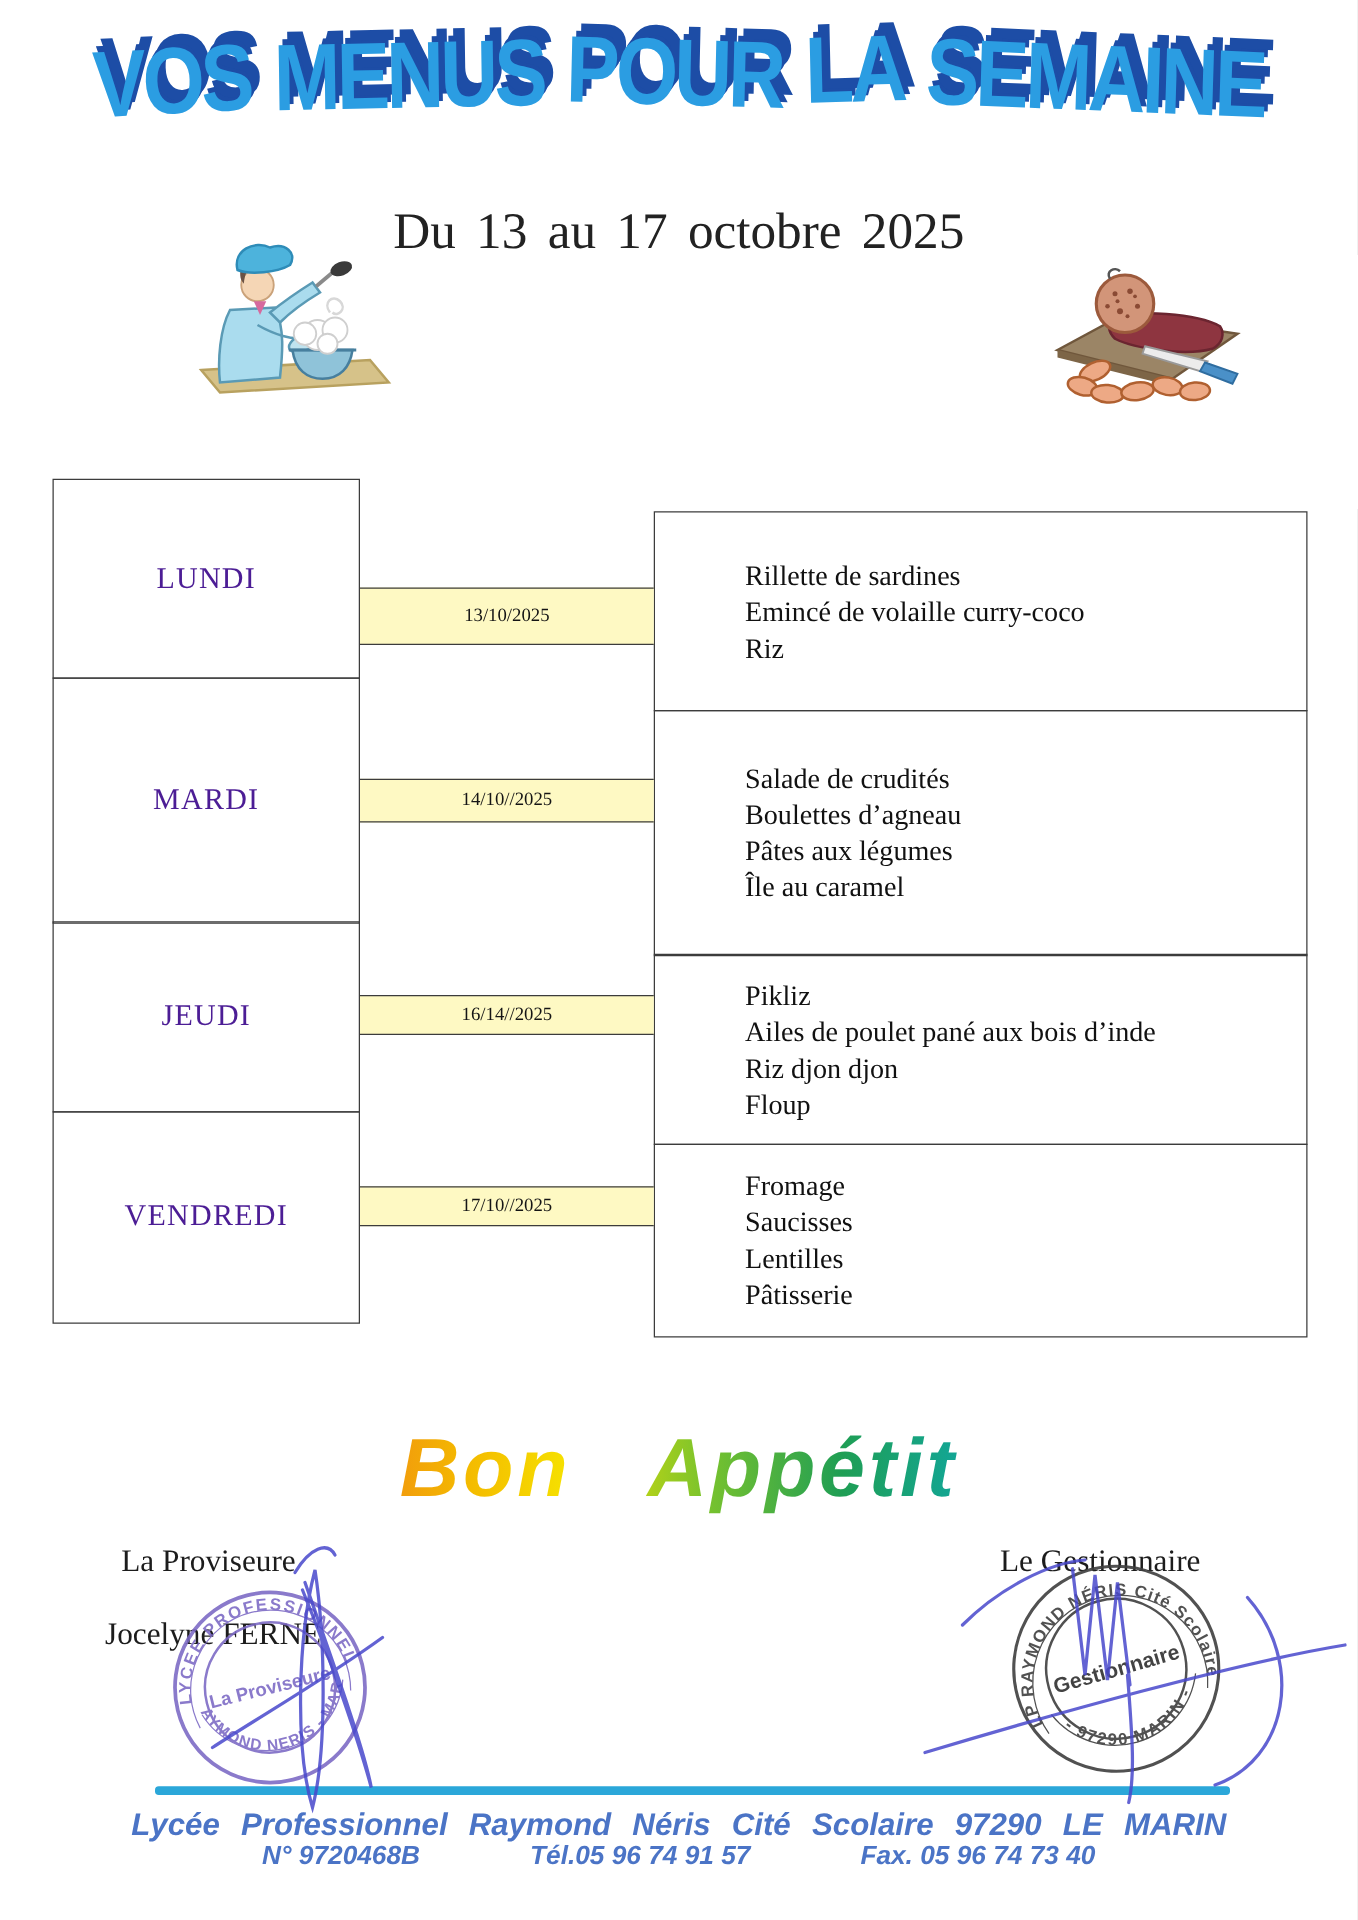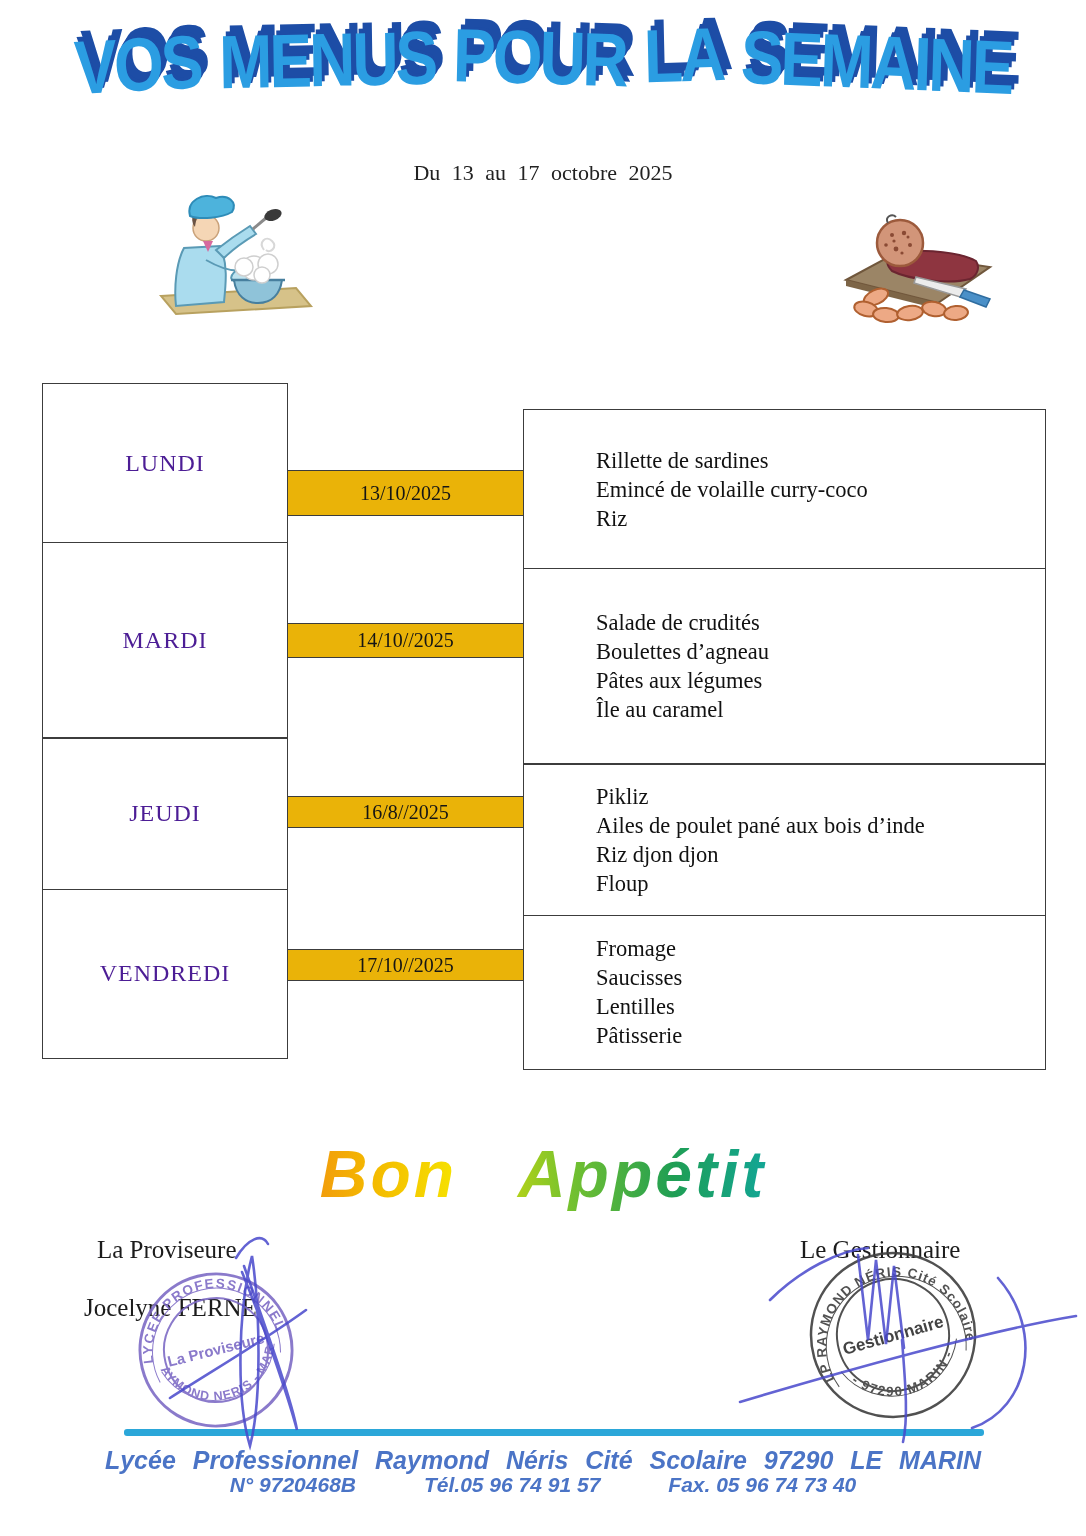--- a/index.html
+++ b/index.html
@@ -20,21 +20,21 @@
   }
   .title .w{display:inline-block;margin:0 9px;}
   .title .w0{transform:rotate(-2.5deg) translateY(6px);}
   .title .w1{transform:rotate(-1deg) translateY(2px);}
   .title .w2{transform:rotate(1.5deg);}
   .title .w3{transform:rotate(-1.5deg) translateY(-2px);}
   .title .w4{transform:rotate(2deg) translateY(4px);}
   
   .subtitle{
     position:absolute;top:160px;left:0;width:100%;
-    text-align:center;font-size:22px;color:#222;word-spacing:6px;
+    text-align:center;font-size:41px;color:#222;word-spacing:6px;
   }
   
   .chef-art{position:absolute;left:146px;top:188px;}
   .meat-art{position:absolute;left:838px;top:205px;}
   
   .menu-table{position:absolute;left:0;top:0;width:1086px;height:1100px;}
   .col-left{position:absolute;left:42px;top:383px;width:246px;}
   .col-right{position:absolute;left:523px;top:409px;width:523px;}
   .day-cell,.menu-cell{
     box-sizing:border-box;border:1.4px solid #3c3c3c;margin-top:-1.4px;
@@ -42,21 +42,21 @@
   }
   .day-cell:first-child,.menu-cell:first-child{margin-top:0;}
   .day-cell{align-items:center;font-size:24px;letter-spacing:1px;color:#4c1d95;}
   .menu-cell{padding-left:72px;font-size:22.5px;line-height:29px;color:#111;}
   .h1a{height:160px;} .h2a{height:197px;} .h3a{height:153px;} .h4a{height:170px;}
   .h1b{height:160px;} .h2b{height:197px;} .h3b{height:153px;} .h4b{height:155px;}
   .date-band{
     position:absolute;left:288px;width:235px;box-sizing:border-box;
     border-top:1.4px solid #3c3c3c;border-bottom:1.4px solid #3c3c3c;
     display:flex;align-items:center;justify-content:center;
-    font-size:20px;color:#151515;background:#eab308;
+    font-size:15px;color:#151515;background:#fef9c3;
   }
   .db1{top:470px;height:46px;}
   .db2{top:623px;height:35px;}
   .db3{top:796px;height:32px;}
   .db4{top:949px;height:32px;}
   
   .bon-appetit{
     position:absolute;top:1136px;left:0;width:100%;text-align:center;
     font-family:"Liberation Sans", sans-serif;
     font-style:italic;font-weight:900;font-size:66px;letter-spacing:3px;word-spacing:42px;
@@ -78,21 +78,21 @@
     position:absolute;left:124px;top:1429px;width:860px;height:7px;
     background:#2ba7d9;border-radius:3px;
   }
   .footer-line1{
     position:absolute;left:40px;top:1446px;width:1006px;text-align:center;
     font-family:"Liberation Sans", sans-serif;font-style:italic;font-weight:bold;
     font-size:25px;color:#4b74c6;word-spacing:10px;
   }
   .footer-line2{
     position:absolute;left:40px;top:1473px;width:1006px;
-    display:flex;justify-content:center;gap:68px;
+    display:flex;justify-content:center;gap:88px;
     font-family:"Liberation Sans", sans-serif;font-style:italic;font-weight:bold;
     font-size:21px;color:#4b74c6;
   }
   .stamp text{font-family:"Liberation Sans", sans-serif;}
 </style>
 </head>
 <body>
 
 <div class="page">
 
@@ -180,21 +180,21 @@
       <div class="menu-cell h4b">
         <div>Fromage</div>
         <div>Saucisses</div>
         <div>Lentilles</div>
         <div>Pâtisserie</div>
       </div>
     </div>
 
     <div class="date-band db1">13/10/2025</div>
     <div class="date-band db2">14/10//2025</div>
-    <div class="date-band db3">16/8//2025</div>
+    <div class="date-band db3">16/14//2025</div>
     <div class="date-band db4">17/10//2025</div>
   </div>
 
   <div class="bon-appetit">Bon Appétit</div>
 
   <div class="sig-text role-left">La Proviseure</div>
   <div class="sig-text name-left">Jocelyne FERNE</div>
   <div class="sig-text role-right">Le Gestionnaire</div>
 
   <svg class="stamp stamp-left" width="176" height="184" viewBox="0 0 176 184">

